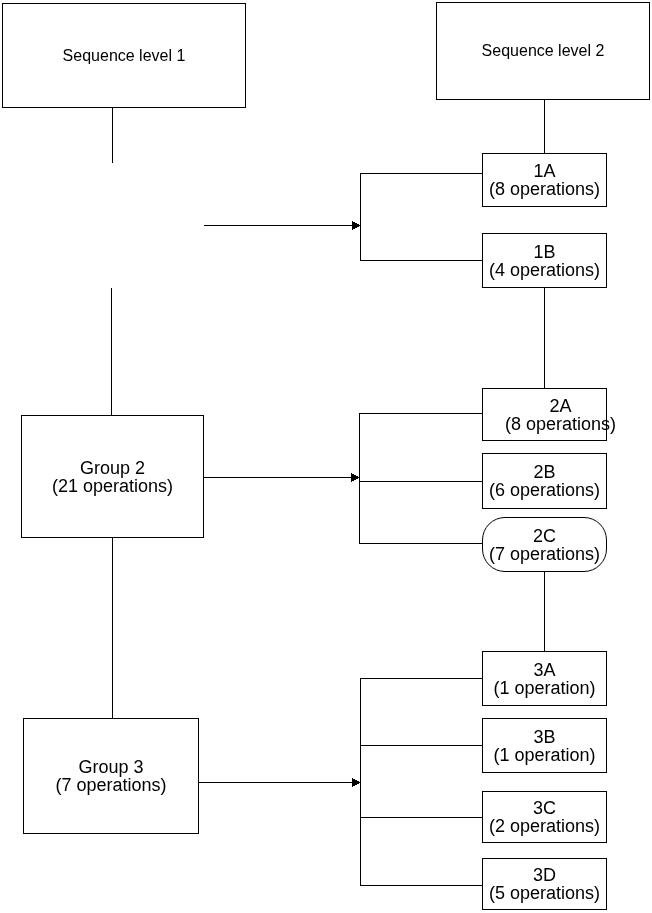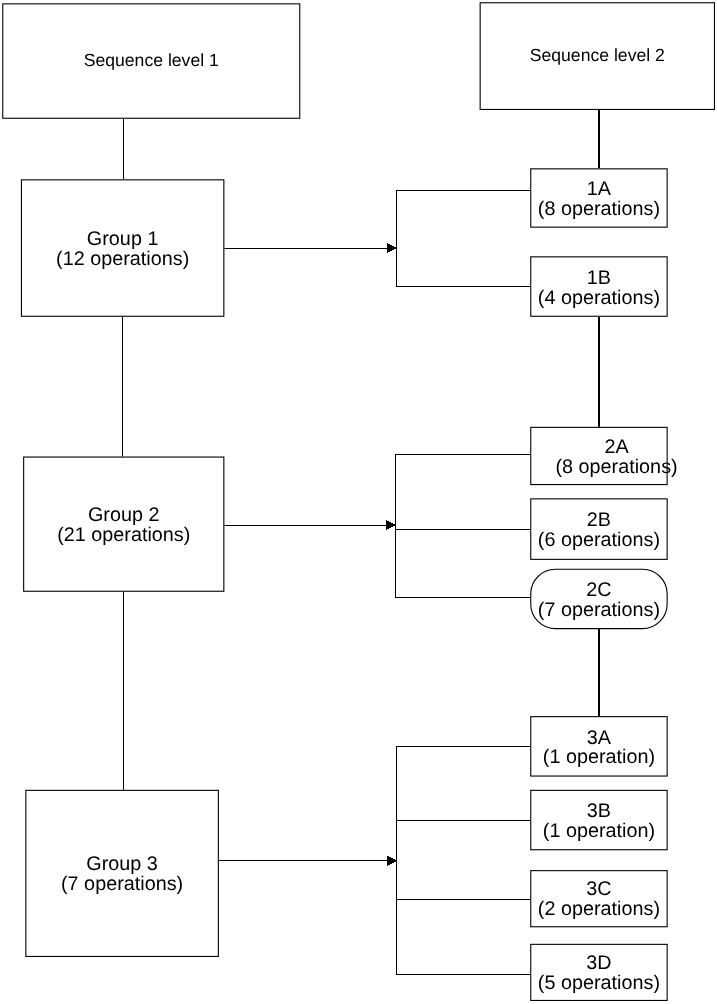--- a/index.html
+++ b/index.html
@@ -57,36 +57,32 @@
     <polyline points="482,413.5 359.5,413.5 359.5,543.5 482,543.5"></polyline>
     <line x1="359.5" y1="481.5" x2="482" y2="481.5"></line>
 
     <line x1="199" y1="782.5" x2="352" y2="782.5"></line>
     <polygon fill="#000000" stroke="none" points="361,782.5 352,778 352,787"></polygon>
     <polyline points="482,678.5 360.5,678.5 360.5,885.5 482,885.5"></polyline>
     <line x1="360.5" y1="745.5" x2="482" y2="745.5"></line>
     <line x1="360.5" y1="817.5" x2="482" y2="817.5"></line>
   </svg>
 
-  <div class="box header-box" style="left:2px; top:3px; width:271px; height:105px;text-align:center;">
+  <div class="box header-box" style="left:2px; top:3px; width:244px; height:105px;text-align:center;">
     <div class="node-line">Sequence level 1</div>
   </div>
   <div class="box header-box" style="left:436px; top:2px; width:214px; height:98px;">
     <div class="node-line">Sequence level 2</div>
   </div>
 
-  <div class="box node-box" style="left:19px; top:163px; width:185px; height:125px;">
-    <div class="node-line">Group 1</div>
-    <div class="node-line">(12 operations)</div>
-  </div>
   <div class="box node-box" style="left:21px; top:415px; width:183px; height:123px;">
     <div class="node-line">Group 2</div>
     <div class="node-line">(21 operations)</div>
   </div>
-  <div class="box node-box" style="left:23px; top:718px; width:176px; height:152px;">
+  <div class="box node-box" style="left:23px; top:718px; width:176px; height:116px;">
     <div class="node-line">Group 3</div>
     <div class="node-line">(7 operations)</div>
   </div>
 
   <div class="box node-box" style="left:482px; top:153px; width:125px; height:54px;">
     <div class="node-line">1A</div>
     <div class="node-line">(8 operations)</div>
   </div>
   <div class="box node-box" style="left:482px; top:233px; width:125px; height:55px;">
     <div class="node-line">1B</div>

